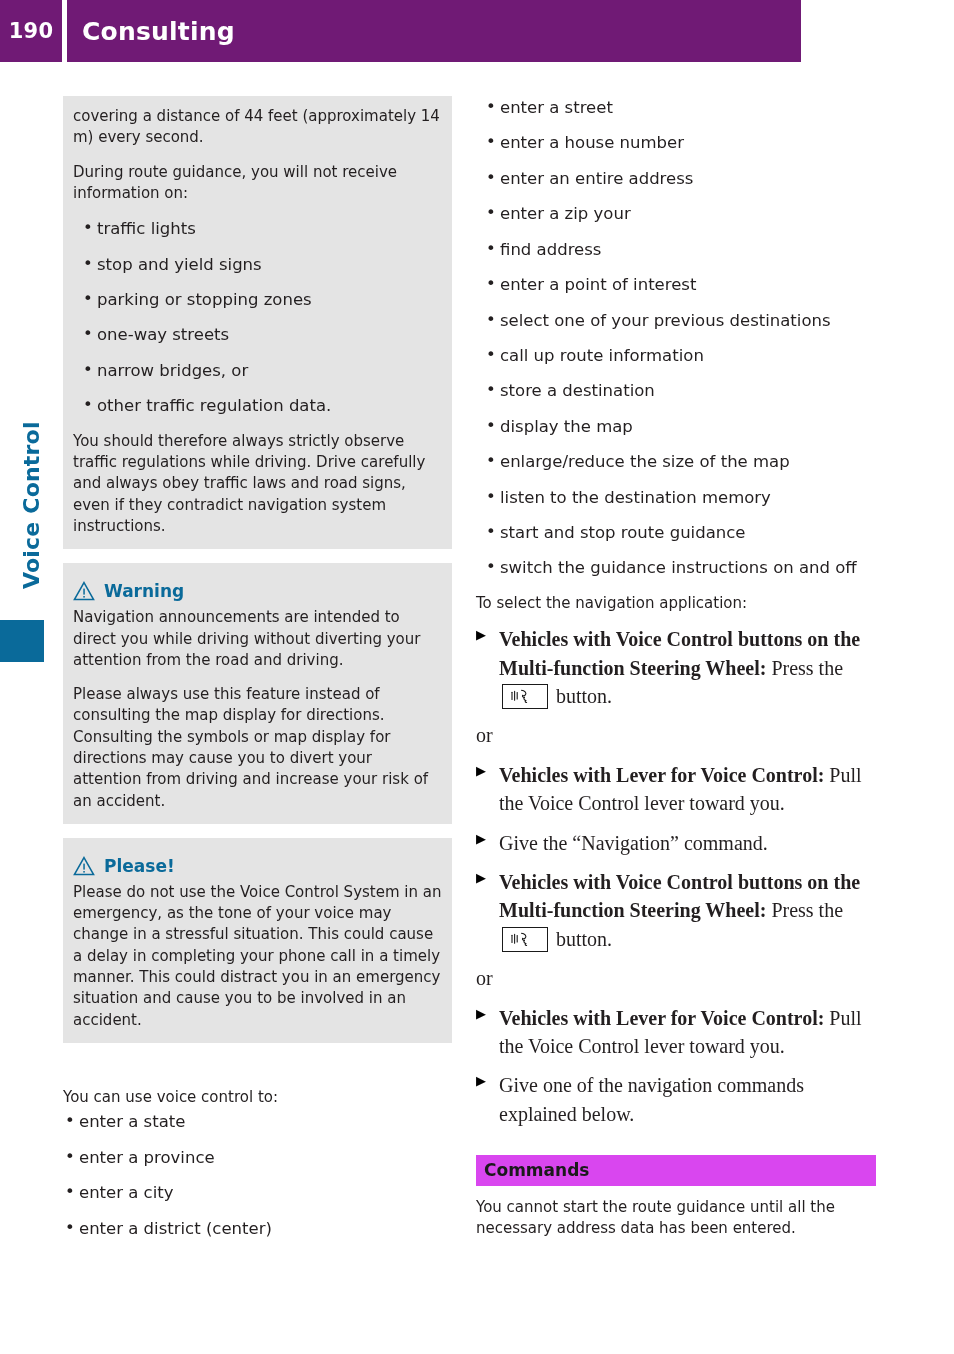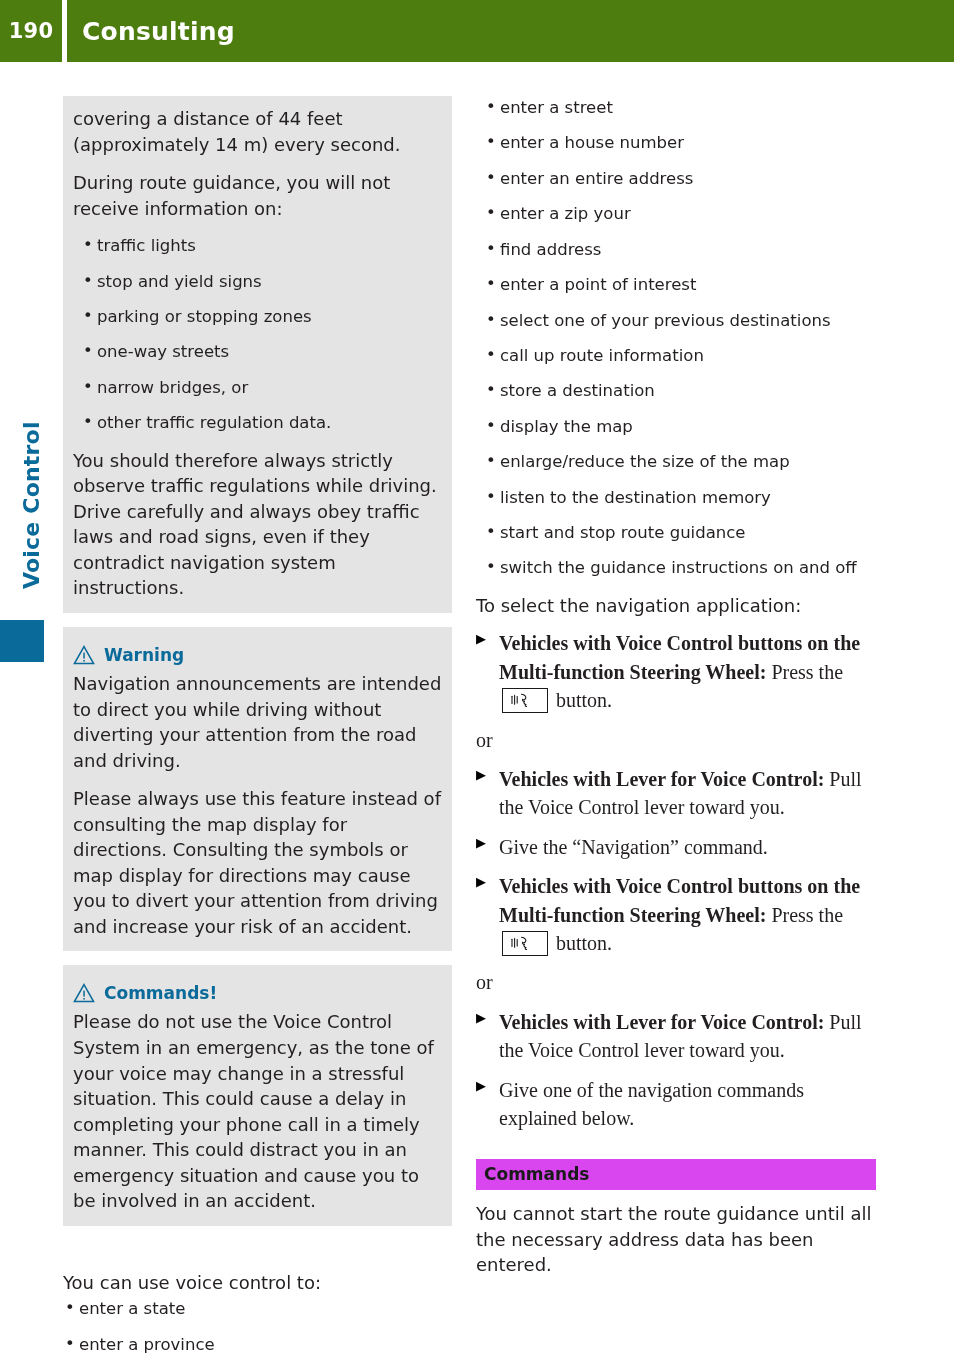--- a/index.html
+++ b/index.html
@@ -13,23 +13,23 @@
     font-family: "DejaVu Sans", "Liberation Sans", sans-serif;
     color: #231f20;
     position: relative;
     overflow: hidden;
   }
 
   
   .header {
     position: absolute;
     top: 0; left: 0;
-    width: 954px;
+    width: 801px;
     height: 62px;
-    background: #4d7c0f;
+    background: #701a75;
   }
   .header-pageno {
     position: absolute;
     left: 0; top: 0;
     width: 62px; height: 62px;
     display: flex;
     align-items: center;
     justify-content: center;
     color: #ffffff;
     font-size: 21px;
@@ -91,21 +91,21 @@
   .col-right { left: 476px; width: 400px; }
 
   
   .gray-block {
     background: #e4e4e4;
     padding: 10px 10px 12px 10px;
     margin-bottom: 14px;
   }
   p.para {
     margin: 0 0 13px 0;
-    font-size: 18px;
+    font-size: 15px;
     line-height: 1.42;
   }
   p.para:last-child { margin-bottom: 0; }
 
   ul.bullets {
     list-style: none;
     margin: 0 0 13px 0;
     padding: 0 0 0 10px;
   }
   ul.bullets:last-child { margin-bottom: 0; }
@@ -239,21 +239,21 @@
 
   <div class="gray-block">
     <div class="warn-head">
       <span>
         <svg class="warn-icon" viewBox="0 0 22 20" xmlns="http://www.w3.org/2000/svg">
           <path d="M11 1.6 L20.6 18.6 L1.4 18.6 Z" fill="none" stroke="#0a6a9a" stroke-width="1.5" stroke-linejoin="miter"></path>
           <rect x="10.3" y="7.6" width="1.5" height="6" fill="#0a6a9a"></rect>
           <rect x="10.3" y="15" width="1.5" height="1.6" fill="#0a6a9a"></rect>
         </svg>
       </span>
-      <span class="warn-title">Commands!</span>
+      <span class="warn-title">Please!</span>
     </div>
     <p class="para">Please do not use the Voice Control System in an emergency, as the tone of your voice may change in a stressful situation. This could cause a delay in completing your phone call in a timely manner. This could distract you in an emergency situation and cause you to be involved in an accident.</p>
   </div>
 
   <div class="spacer-30"></div>
 
   <p class="para" style="margin-bottom:2px">You can use voice control to:</p>
   <ul class="bullets tight">
     <li>enter a state</li>
     <li>enter a province</li>

